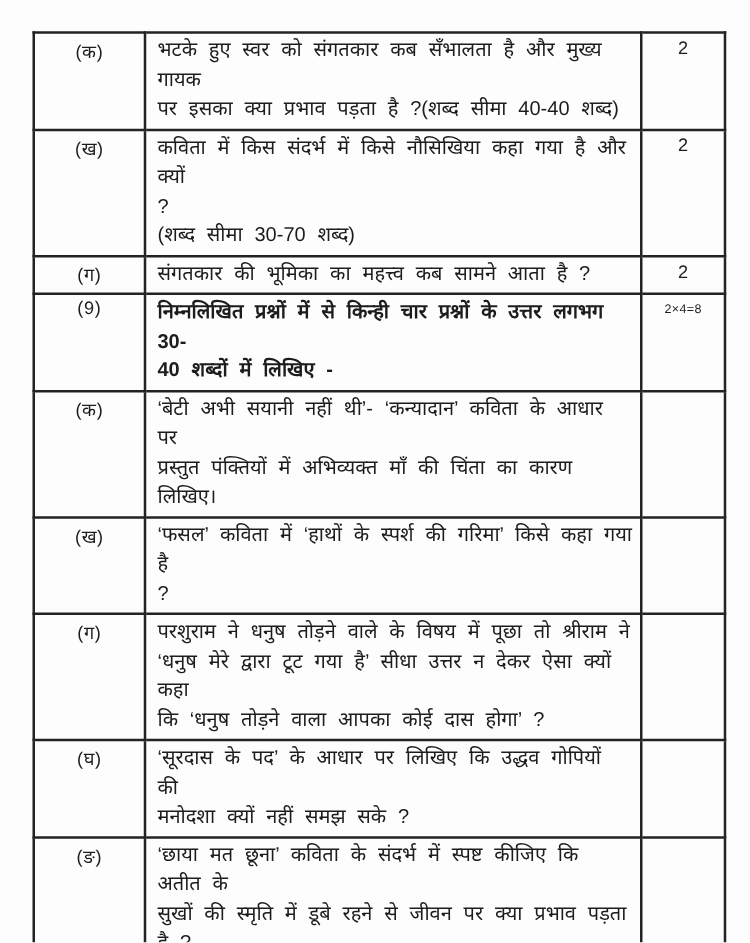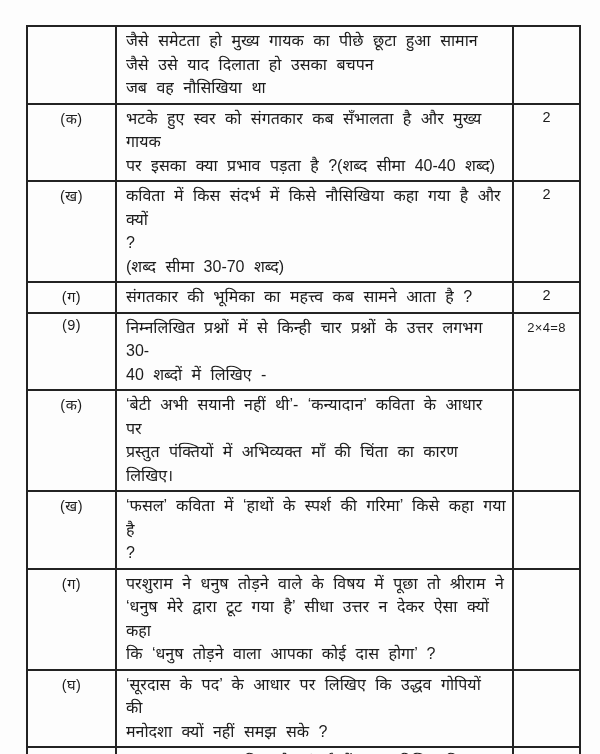--- a/index.html
+++ b/index.html
@@ -39,51 +39,44 @@
   }
   td.question {
     font-size: 16px;
     line-height: 23.5px;
     padding: 2px 6px 3px 9px;
     white-space: pre-line;
     word-spacing: 5px;
     text-align: left;
   }
   td.question.bold {
-    font-weight: normal;
+    font-weight: bold;
   }
   td.marks {
     text-align: center;
     font-size: 14.5px;
     padding-top: 4px;
   }
   td.marks.formula {
-    font-size: 13px;
+    font-size: 10px;
     padding-top: 6px;
     letter-spacing: 0.3px;
   }
 </style>
 </head>
 <body>
 
 <div class="page">
   <table class="qtable">
     <colgroup>
       <col class="c-serial">
       <col class="c-question">
       <col class="c-marks">
     </colgroup>
     <tbody>
-  <tr>
-    <td class="serial"></td>
-    <td class="question">जैसे समेटता हो मुख्य गायक का पीछे छूटा हुआ सामान
-जैसे उसे याद दिलाता हो उसका बचपन
-जब वह नौसिखिया था</td>
-    <td class="marks"></td>
-  </tr>
 
   <tr>
     <td class="serial">(क)</td>
     <td class="question">भटके हुए स्वर को संगतकार कब सँभालता है और मुख्य गायक
 पर इसका क्या प्रभाव पड़ता है ?(शब्द सीमा 40-40 शब्द)</td>
     <td class="marks">2</td>
   </tr>
 
   <tr>
     <td class="serial">(ख)</td>

